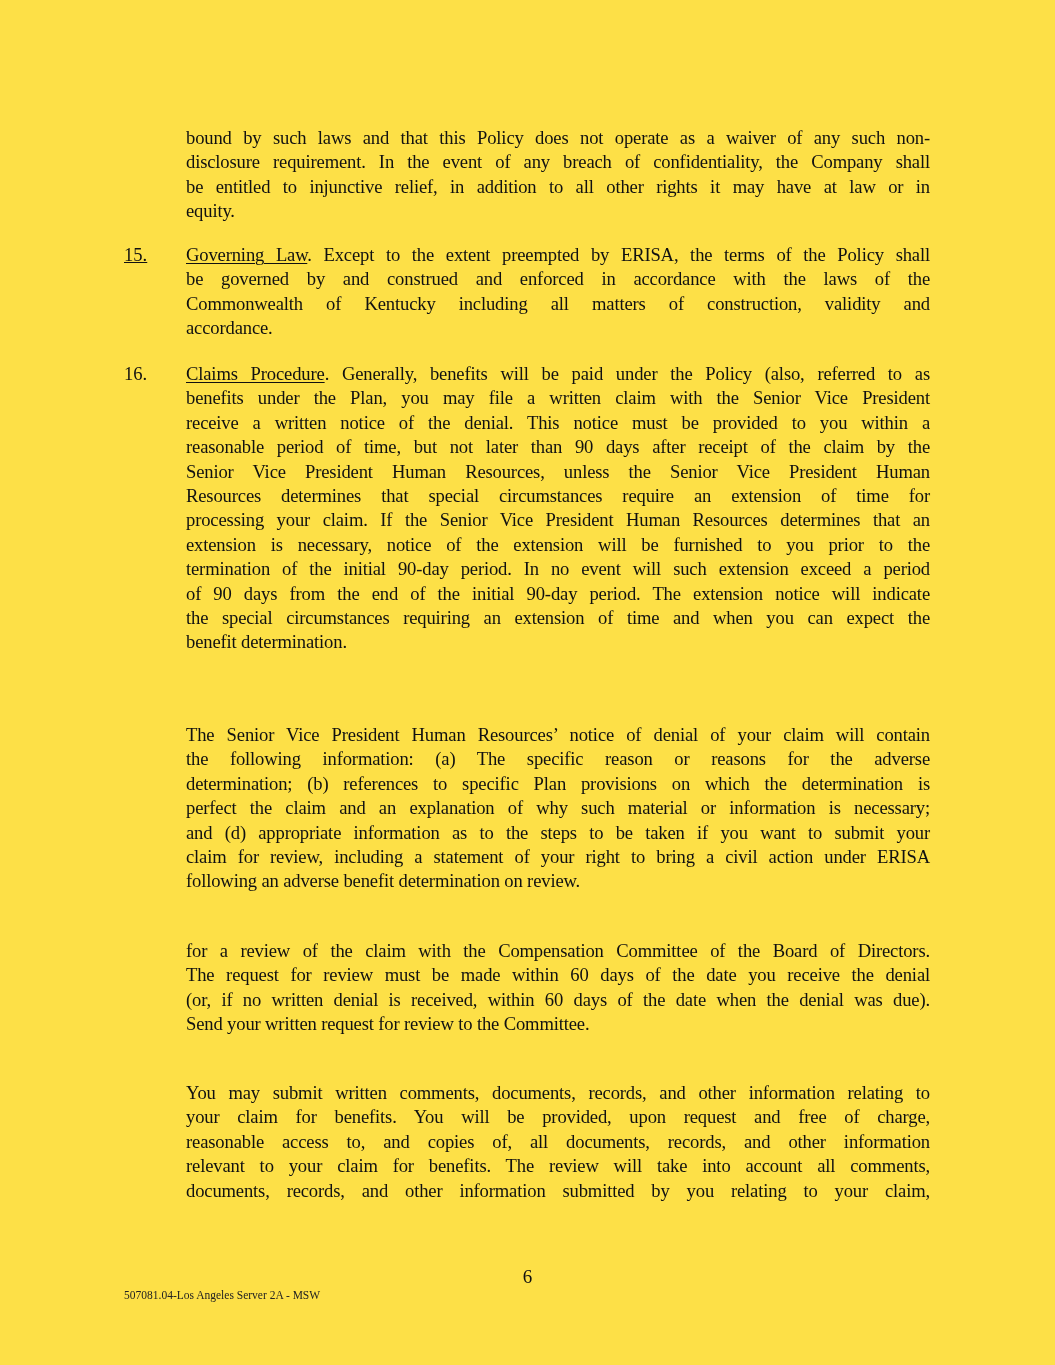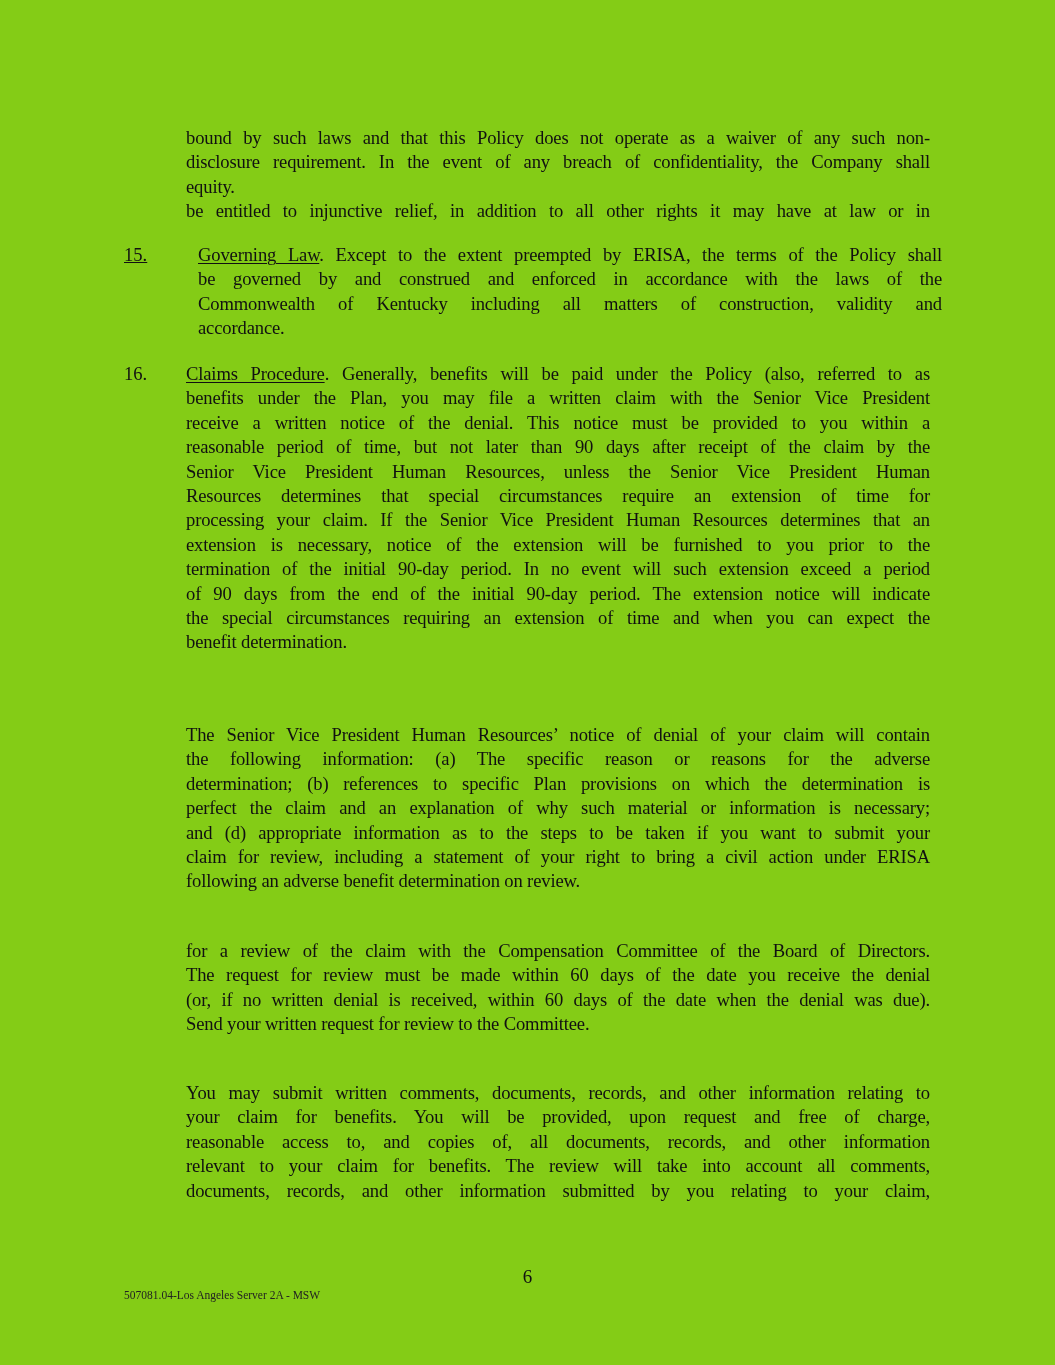--- a/index.html
+++ b/index.html
@@ -14,21 +14,21 @@
       overflow: hidden;
       font-family: "Liberation Serif", "DejaVu Serif", serif;
       color: #111111;
     }
     .page {
       position: absolute;
       left: 0;
       top: 0;
       width: 1055px;
       height: 1365px;
-      background: #84cc16;
+      background: #fde047;
     }
     .block {
       position: absolute;
       left: 186px;
       width: 744px;
       font-size: 18.6px;
       line-height: 24.4px;
       text-align: justify;
       letter-spacing: -0.15px;
     }
@@ -83,26 +83,26 @@
     }
   </style>
 </head>
 <body>
 
 <div class="page">
 
   <div class="block" style="top:126px;">
     <div class="line"><span class="line-inner">bound by such laws and that this Policy does not operate as a waiver of any such non-</span></div>
     <div class="line"><span class="line-inner">disclosure requirement.  In the event of any breach of confidentiality, the Company shall</span></div>
+    <div class="line"><span class="line-inner">be entitled to injunctive relief, in addition to all other rights it may have at law or in</span></div>
     <div class="line last"><span class="line-inner">equity.</span></div>
-    <div class="line"><span class="line-inner">be entitled to injunctive relief, in addition to all other rights it may have at law or in</span></div>
   </div>
 
   <div class="num" style="top:243px;text-decoration:underline;">15.</div>
-  <div class="block" style="top:243px;margin-left:12px;">
+  <div class="block" style="top:243px;">
     <div class="line"><span class="line-inner"><span class="u">Governing Law</span><span>.  Except to the extent preempted by ERISA, the terms of the Policy shall</span></span></div>
     <div class="line"><span class="line-inner">be governed by and construed and enforced in accordance with the laws of the</span></div>
     <div class="line"><span class="line-inner">Commonwealth of Kentucky including all matters of construction, validity and</span></div>
     <div class="line last"><span class="line-inner">accordance.</span></div>
   </div>
 
   <div class="num" style="top:362px;">16.</div>
   <div class="block" style="top:362px;">
     <div class="line"><span class="line-inner"><span class="u">Claims Procedure</span><span>.  Generally, benefits will be paid under the Policy (also, referred to as</span></span></div>
     <div class="line"><span class="line-inner">benefits under the Plan, you may file a written claim with the Senior Vice President</span></div>

